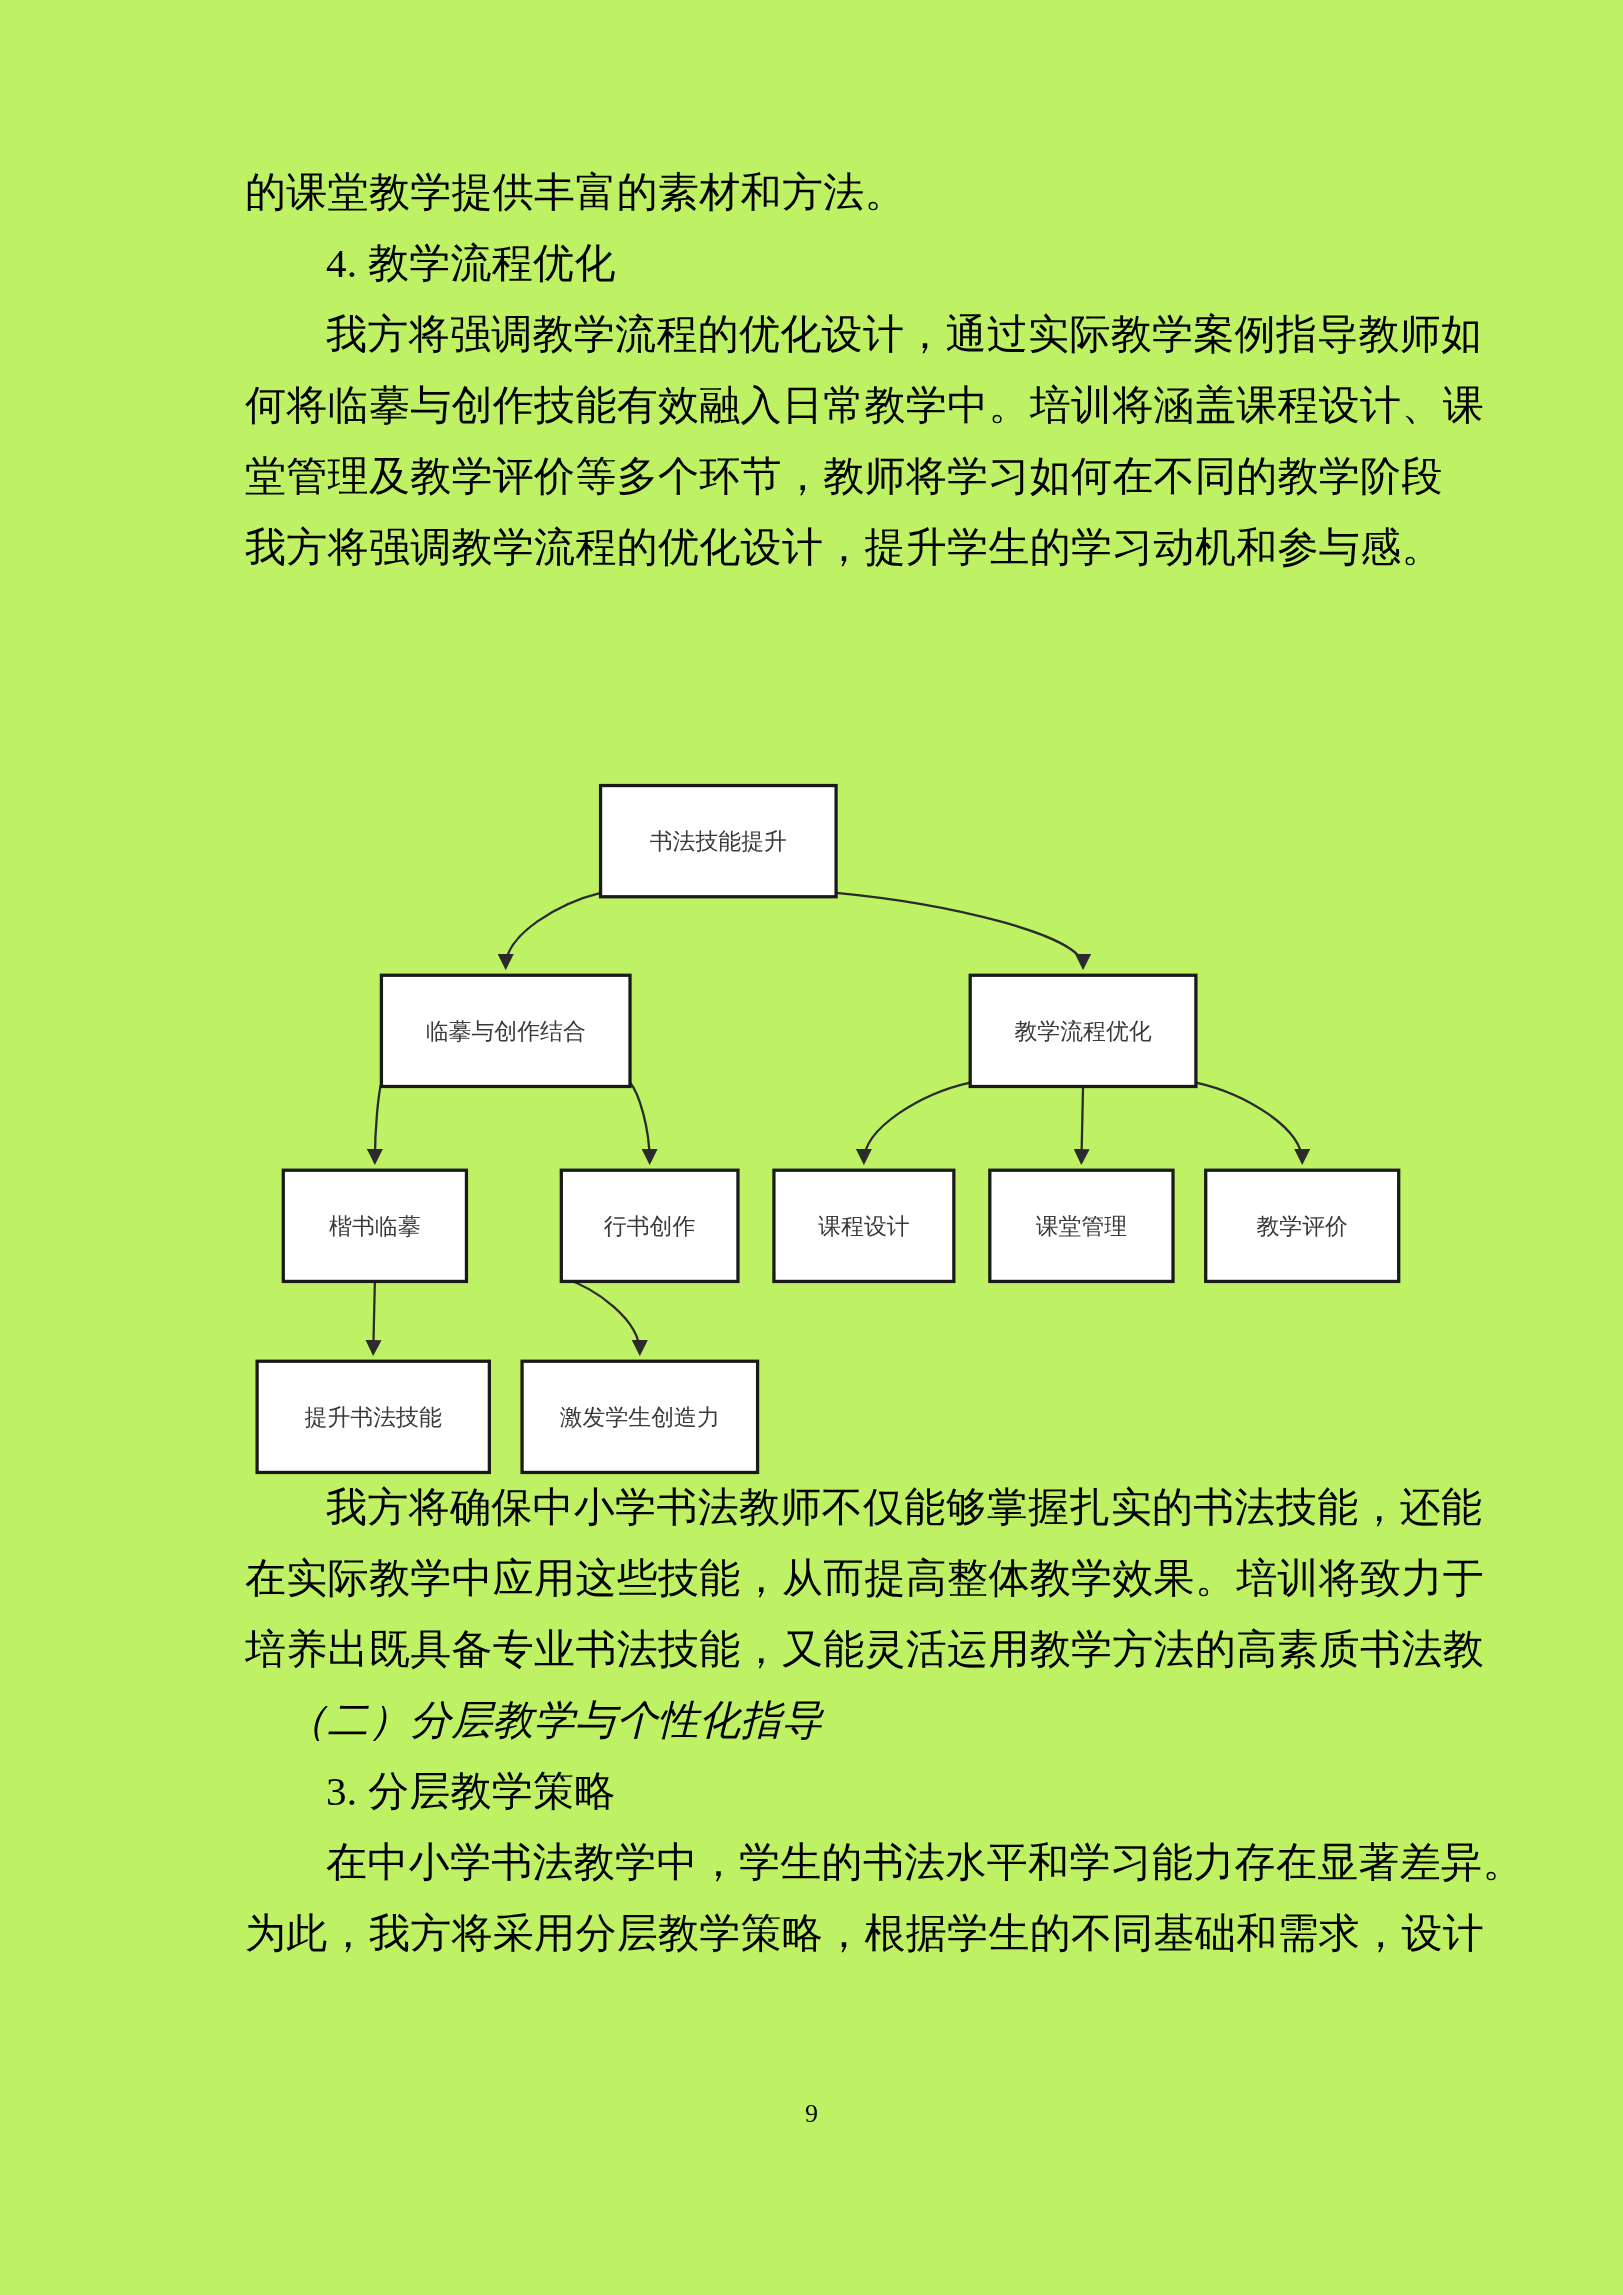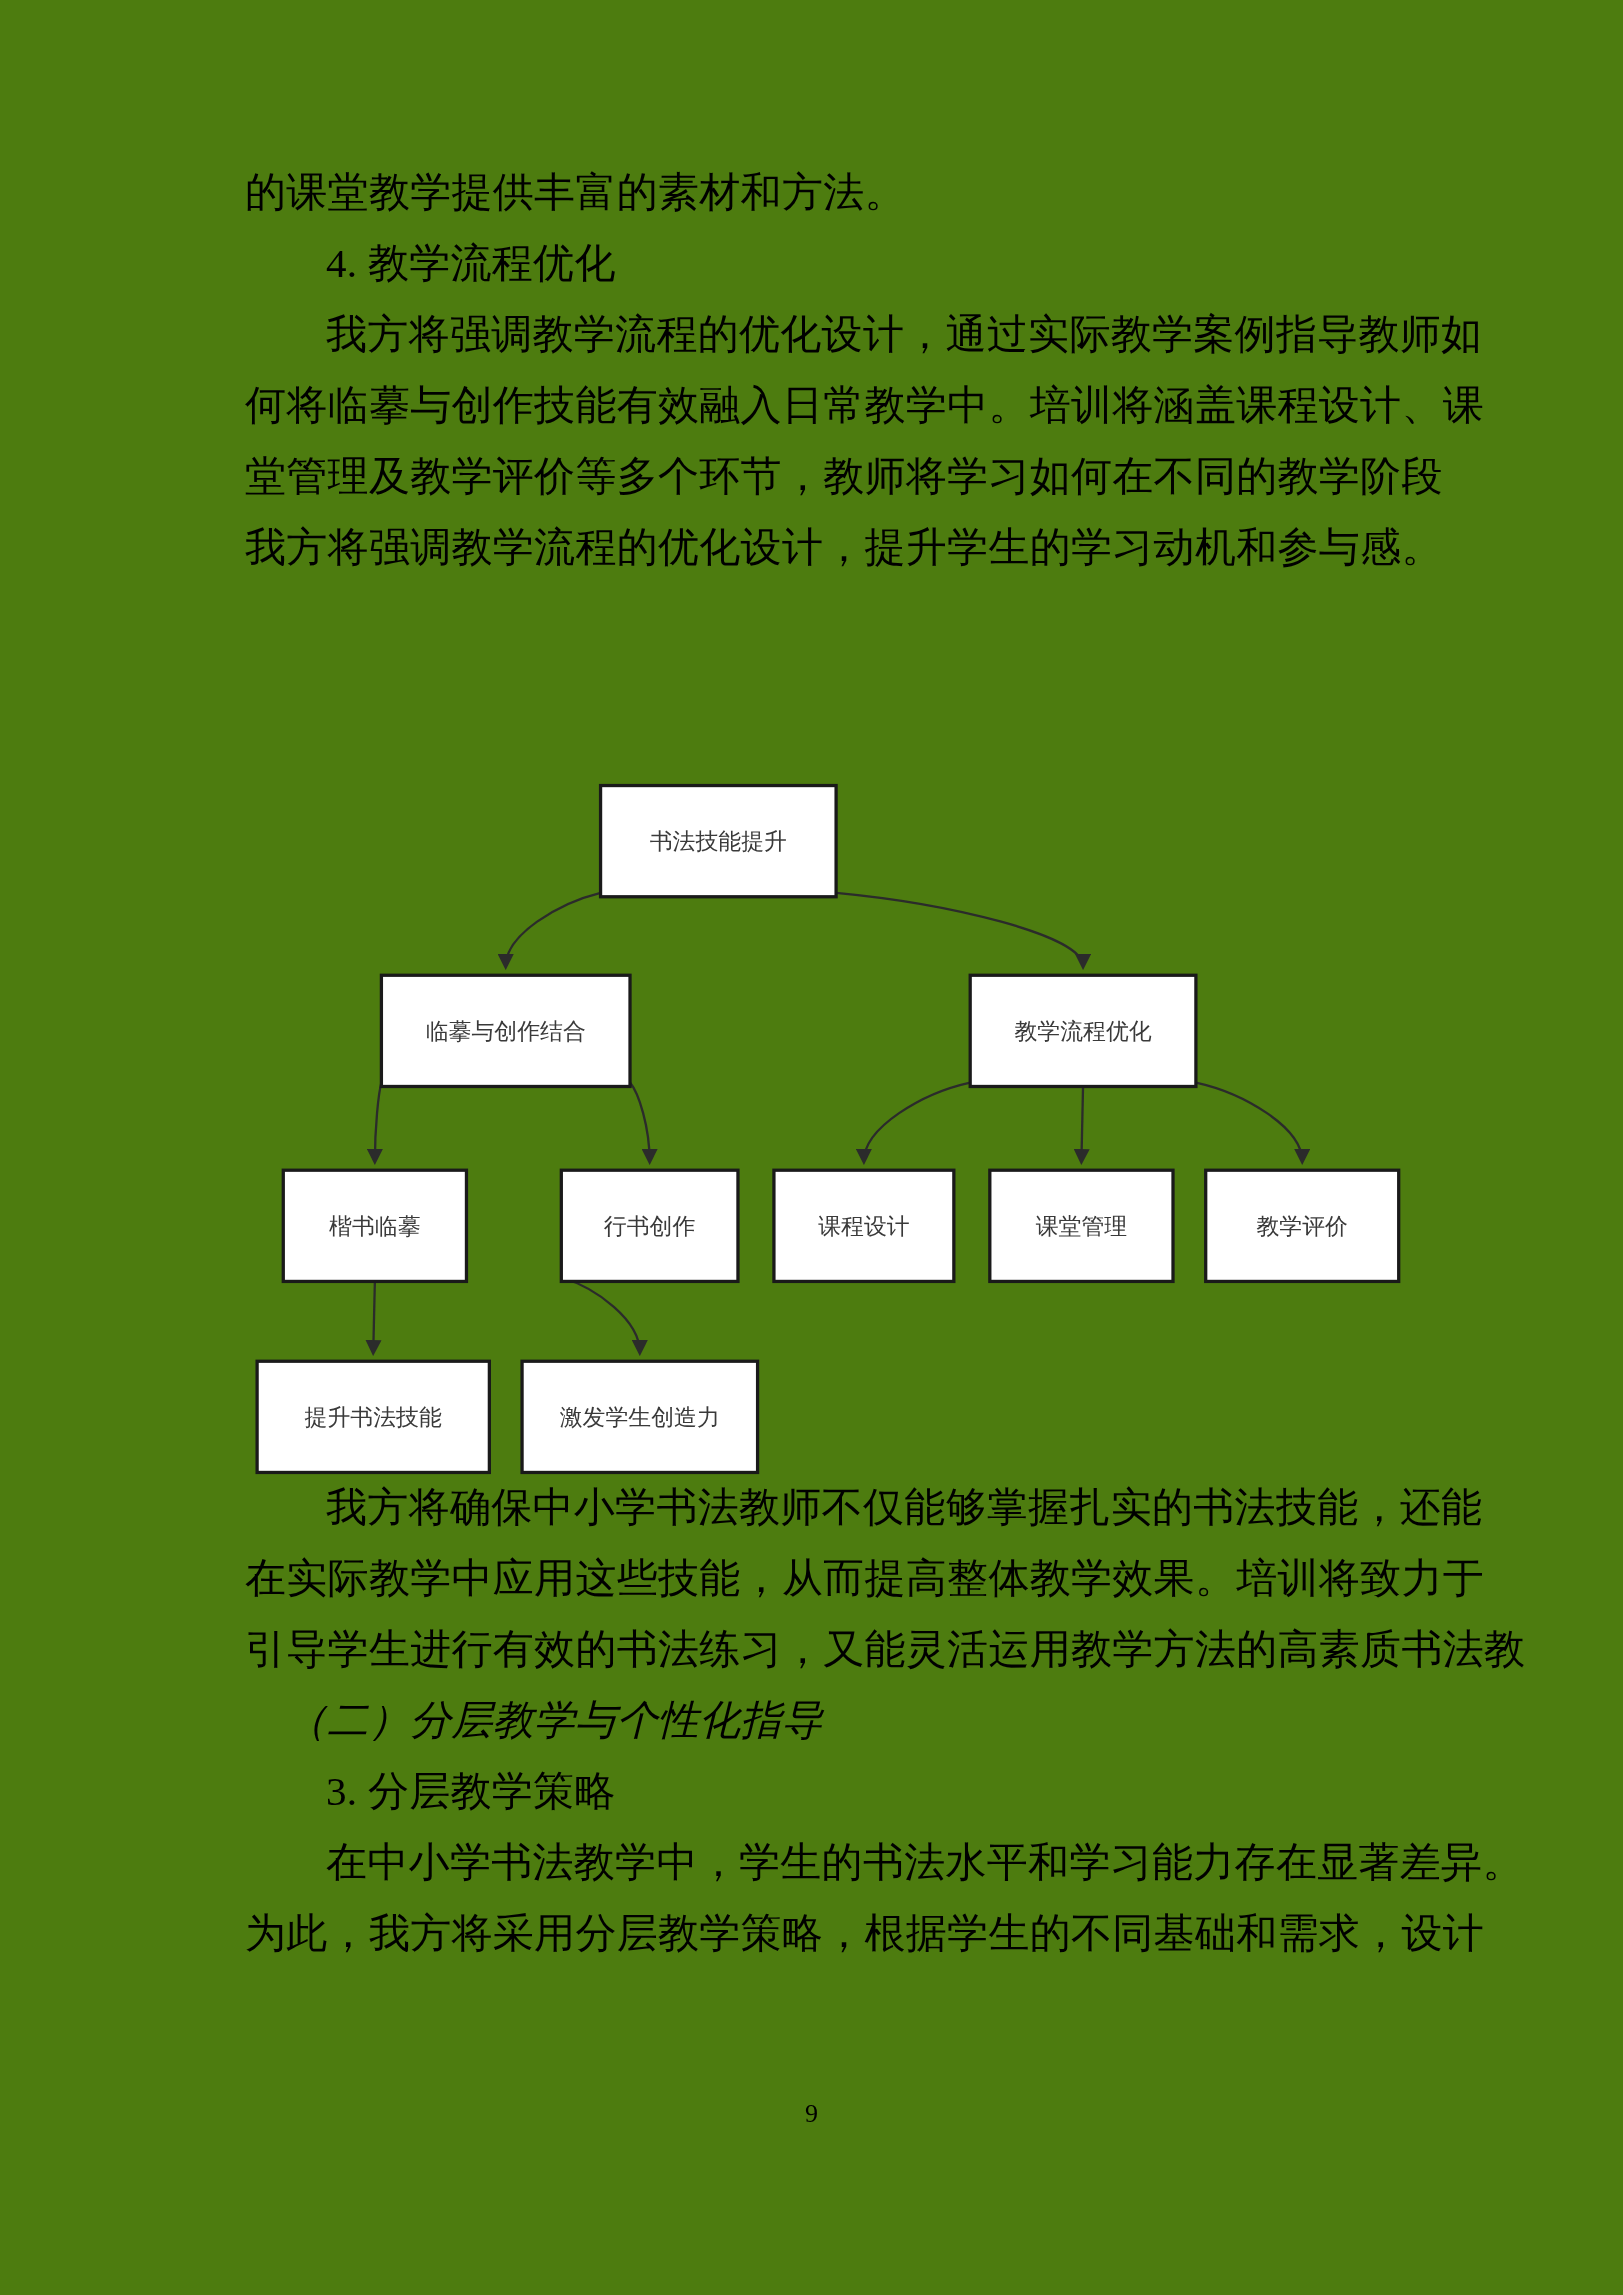--- a/index.html
+++ b/index.html
@@ -5,21 +5,21 @@
 <style>
   html, body {
     margin: 0;
     padding: 0;
     background: #ffffff;
   }
   .page {
     position: relative;
     width: 1623px;
     height: 2295px;
-    background: #4d7c0f;
+    background: #bef264;
     overflow: hidden;
     font-family: "Liberation Serif", "DejaVu Serif", serif;
     color: #000000;
   }
   .content {
     position: absolute;
     left: 245px;
     top: 157px;
     width: 1133px;
   }
@@ -158,21 +158,21 @@
             <rect x="440" y="890" width="360" height="170" class="node-rect"></rect>
             <text x="620" y="977" class="node-label">激发学生创造力</text>
           </g>
         </g>
     </svg>
   </div>
 
   <div class="content" id="text-block-bottom" style="top:1472px;">
       <p class="body-line indent-2">我方将确保中小学书法教师不仅能够掌握扎实的书法技能，还能</p>
       <p class="body-line">在实际教学中应用这些技能，从而提高整体教学效果。培训将致力于</p>
-      <p class="body-line">引导学生进行有效的书法练习，又能灵活运用教学方法的高素质书法教</p>
+      <p class="body-line">培养出既具备专业书法技能，又能灵活运用教学方法的高素质书法教</p>
       <p class="heading-line indent-1">（二）分层教学与个性化指导</p>
       <p class="heading-line indent-2">3. 分层教学策略</p>
       <p class="body-line indent-2">在中小学书法教学中，学生的书法水平和学习能力存在显著差异。</p>
       <p class="body-line">为此，我方将采用分层教学策略，根据学生的不同基础和需求，设计</p>
     </div>
 
   <div class="page-number">9</div>
 
 </div>
 

